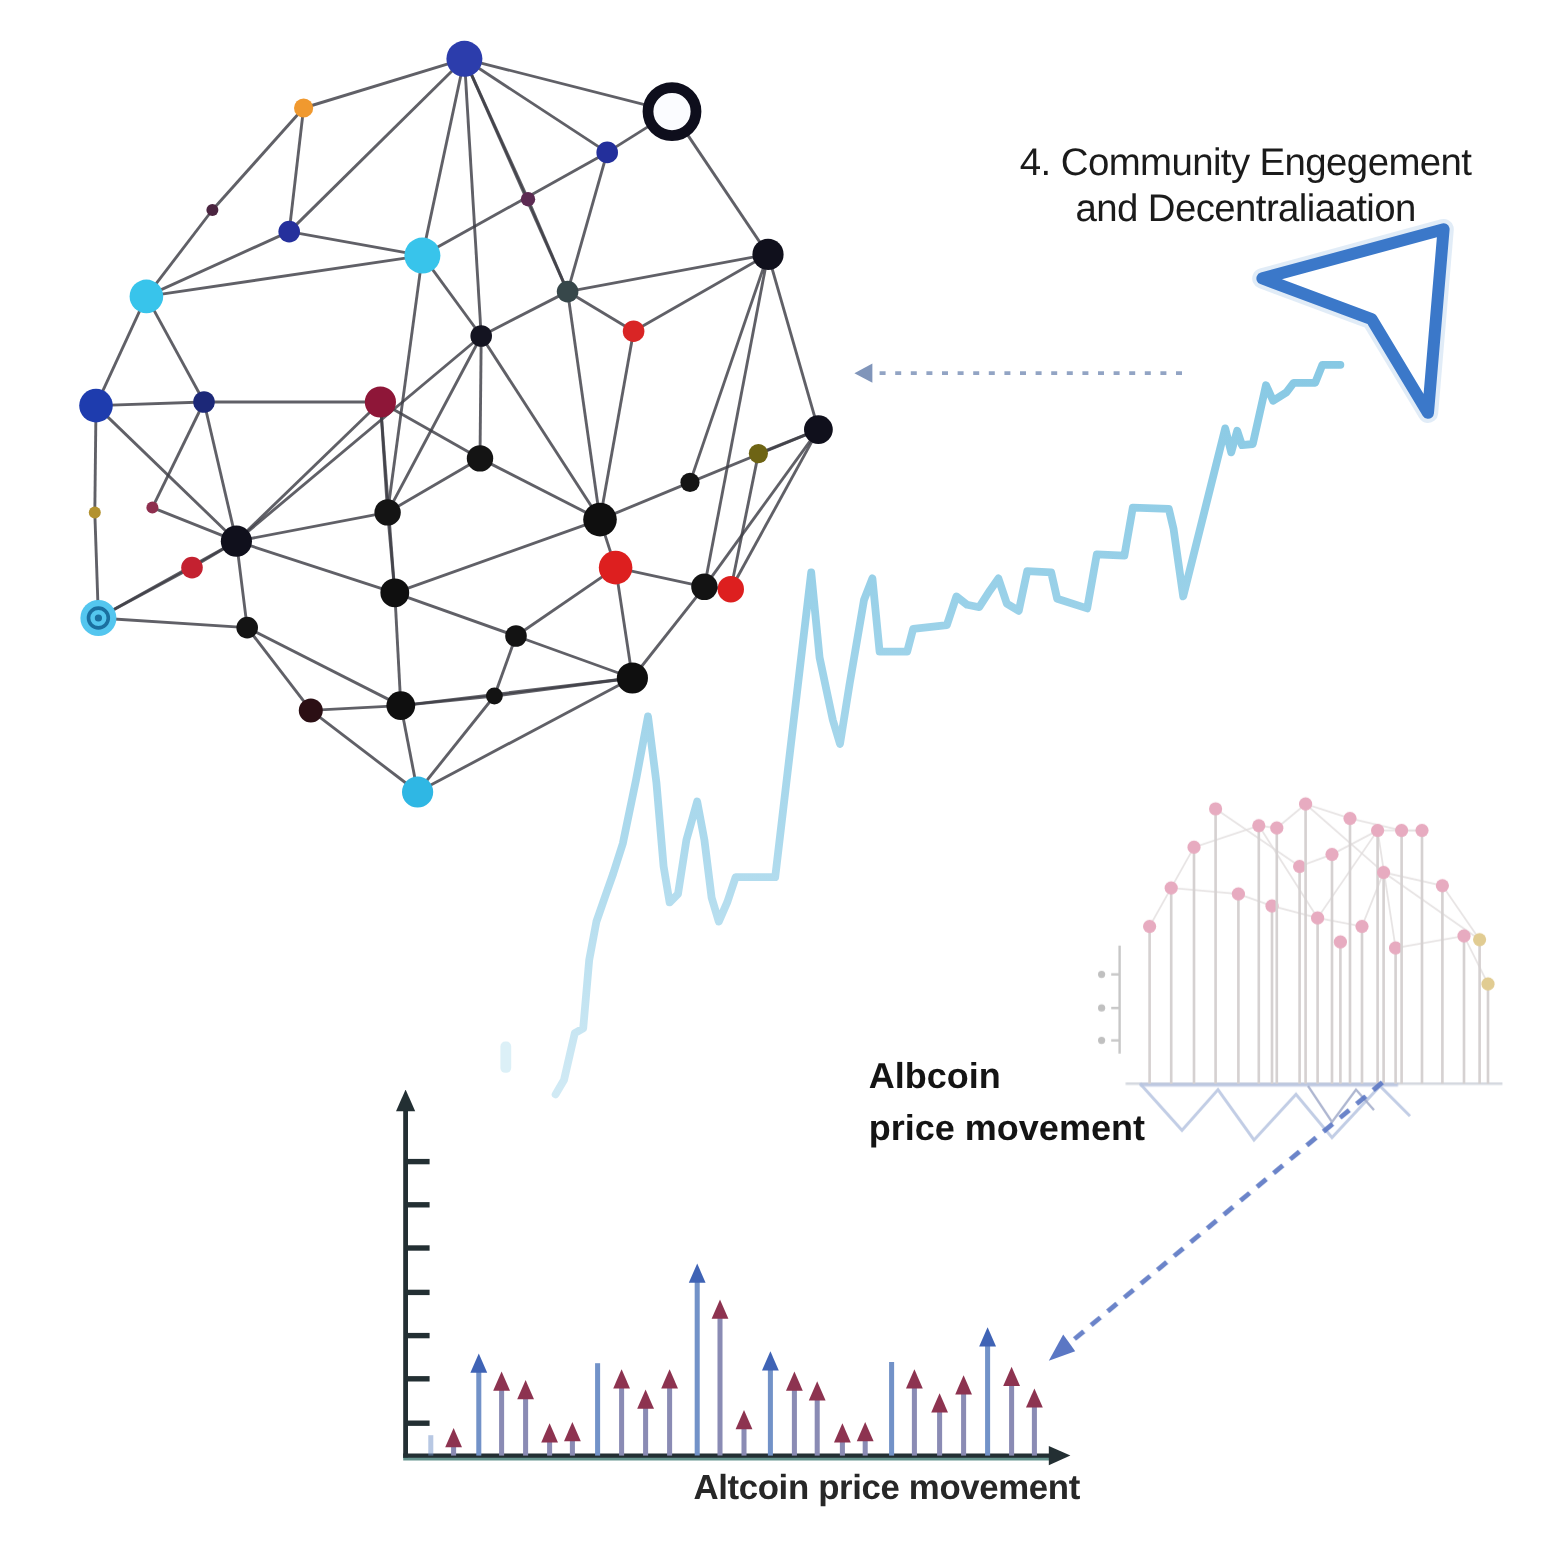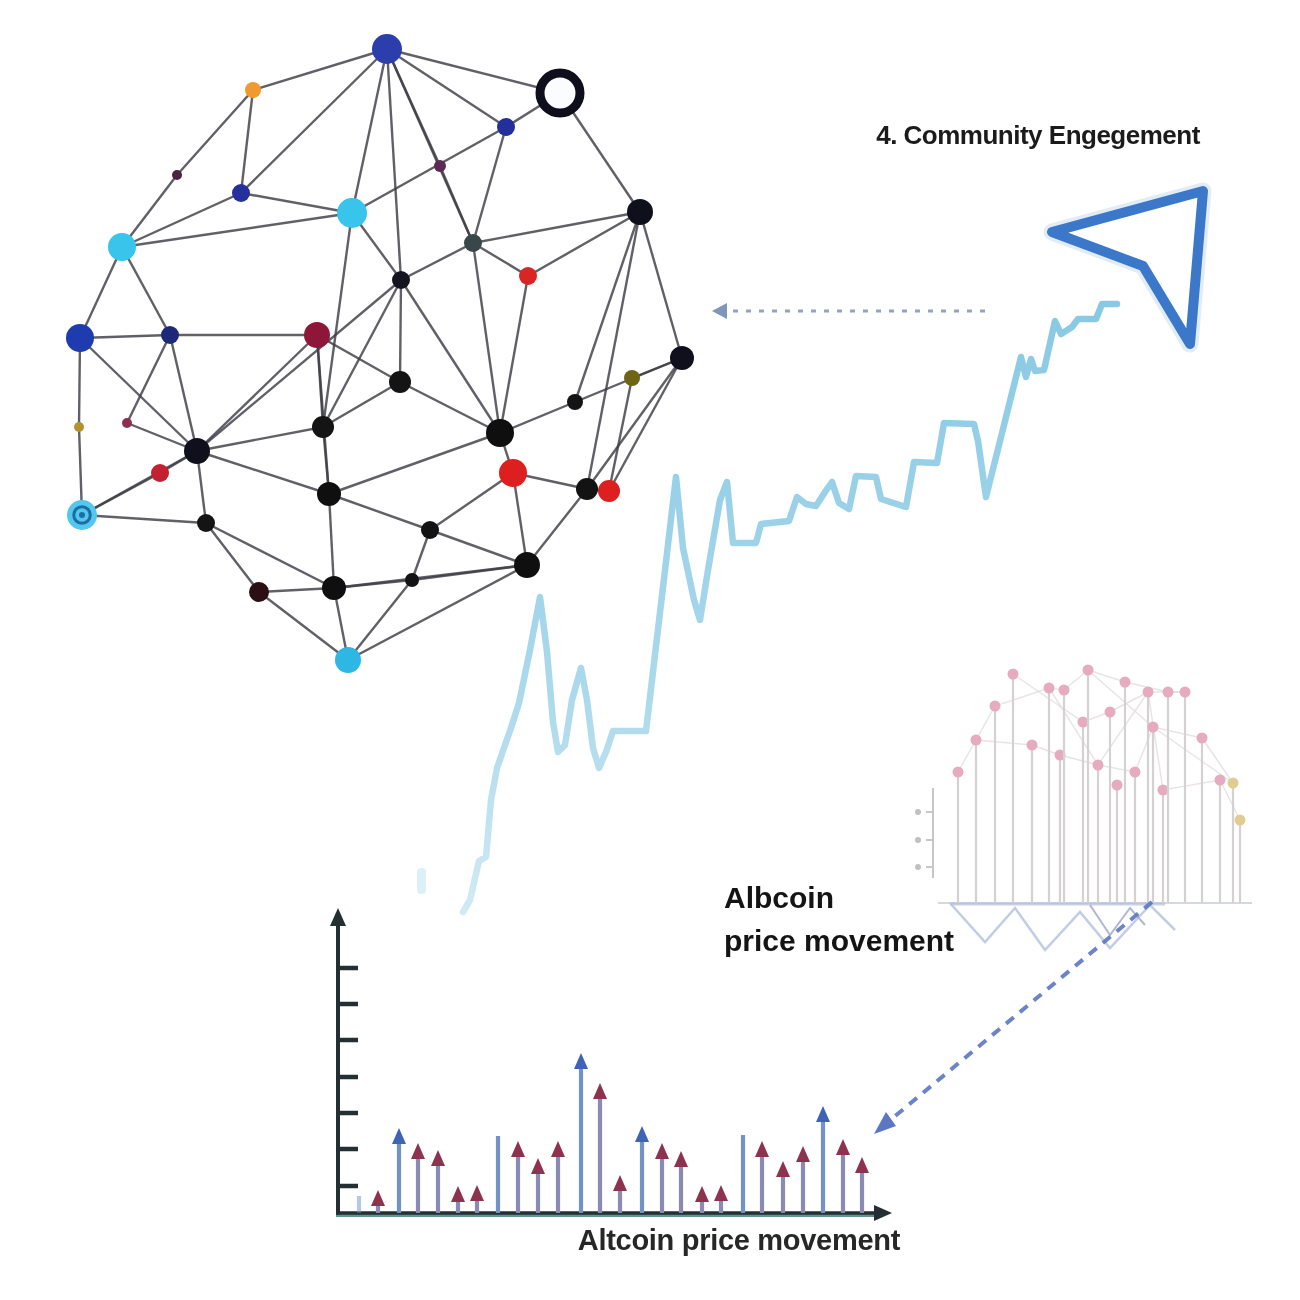--- a/index.html
+++ b/index.html
@@ -1,20 +1,20 @@
 <!DOCTYPE html>
 <html><head>
 <meta charset="utf-8">
 <style>
   html,body{margin:0;padding:0;background:#ffffff;}
   .canvas{position:relative;width:1300px;height:1300px;background:#ffffff;overflow:hidden;
           font-family:"Liberation Sans", sans-serif;}
   #scene{position:absolute;left:0;top:0;}
   .headline{position:absolute;left:828px;top:116px;width:420px;text-align:center;
-            font-size:26px;font-weight:700;line-height:38px;color:#1b1b1b;letter-spacing:-0.5px;}
+            font-size:32px;font-weight:400;line-height:38px;color:#1b1b1b;letter-spacing:-0.5px;}
   .mid-label{position:absolute;left:724px;top:834px;font-size:30px;font-weight:700;
              line-height:43px;color:#141414;margin-top:42px;}
   .bottom-label{position:absolute;left:340px;top:1224px;width:560px;text-align:right;
                 font-size:29px;font-weight:600;color:#272727;letter-spacing:-0.3px;}
 </style>
 </head>
 <body>
 
 <div class="canvas">
   <svg id="scene" width="1300" height="1300" viewBox="0 0 1300 1300">
@@ -346,20 +346,21 @@
         </g>
         <g opacity="1">
           <line x1="862" y1="1213" x2="862" y2="1167" stroke="#8a8bb4" stroke-width="4.2"></line>
           <path d="M862,1157 L855,1173 L869,1173 Z" fill="#8d3350"></path>
         </g>
       </g>
     </svg>
 
   <div class="headline">
     <div>4. Community Engegement</div>
+    <div>and Decentraliaation</div>
   </div>
 
   <div class="mid-label">
     <div>Albcoin</div>
     <div>price movement</div>
   </div>
 
   <div class="bottom-label">Altcoin price movement</div>
 </div>
 

